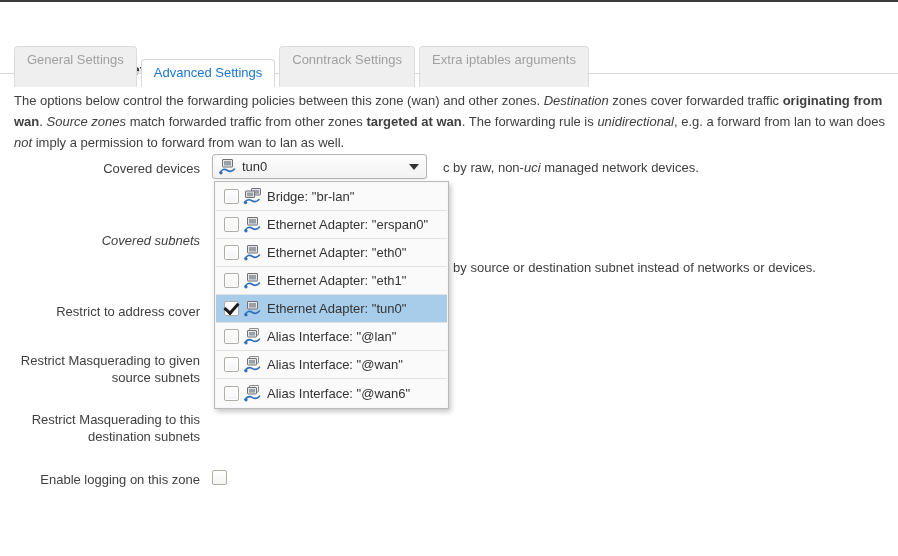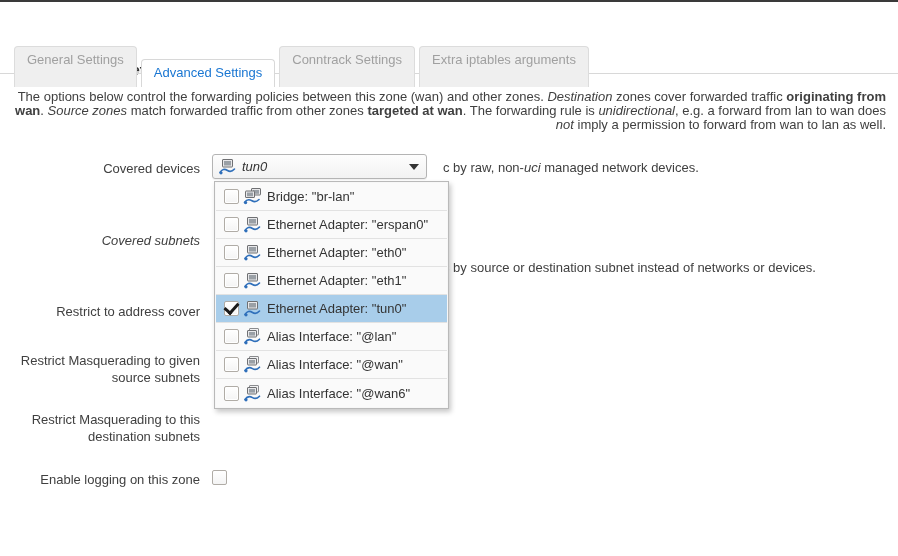--- a/index.html
+++ b/index.html
@@ -77,23 +77,22 @@
     background: #ffffff;
   }
 
   
   .intro {
     position: absolute;
     left: 14px;
     top: 88px;
     width: 872px;
     font-size: 13px;
-    line-height: 14px;
+    line-height: 21px;
     color: #404040;
-    text-align: right;
   }
   .intro i { font-style: italic; }
   .intro b { font-weight: bold; }
 
   
   .form {
     position: absolute;
     left: 0;
     top: 150px;
     width: 898px;
@@ -129,21 +128,20 @@
     height: 25px;
     border: 1px solid #b4b4b4;
     border-radius: 3px;
     background: linear-gradient(to bottom, #fdfdfd 0%, #f2f2f2 100%);
     box-shadow: 0 1px 1px rgba(0,0,0,0.06);
     position: relative;
     cursor: pointer;
     display: flex;
     align-items: center;
     padding: 0 4px 0 5px;
-    font-style: italic;
   }
   .combo .combo-text {
     font-size: 13px;
     color: #333;
     margin-left: 5px;
     flex: 1;
     overflow: hidden;
     white-space: nowrap;
   }
   .caret {

